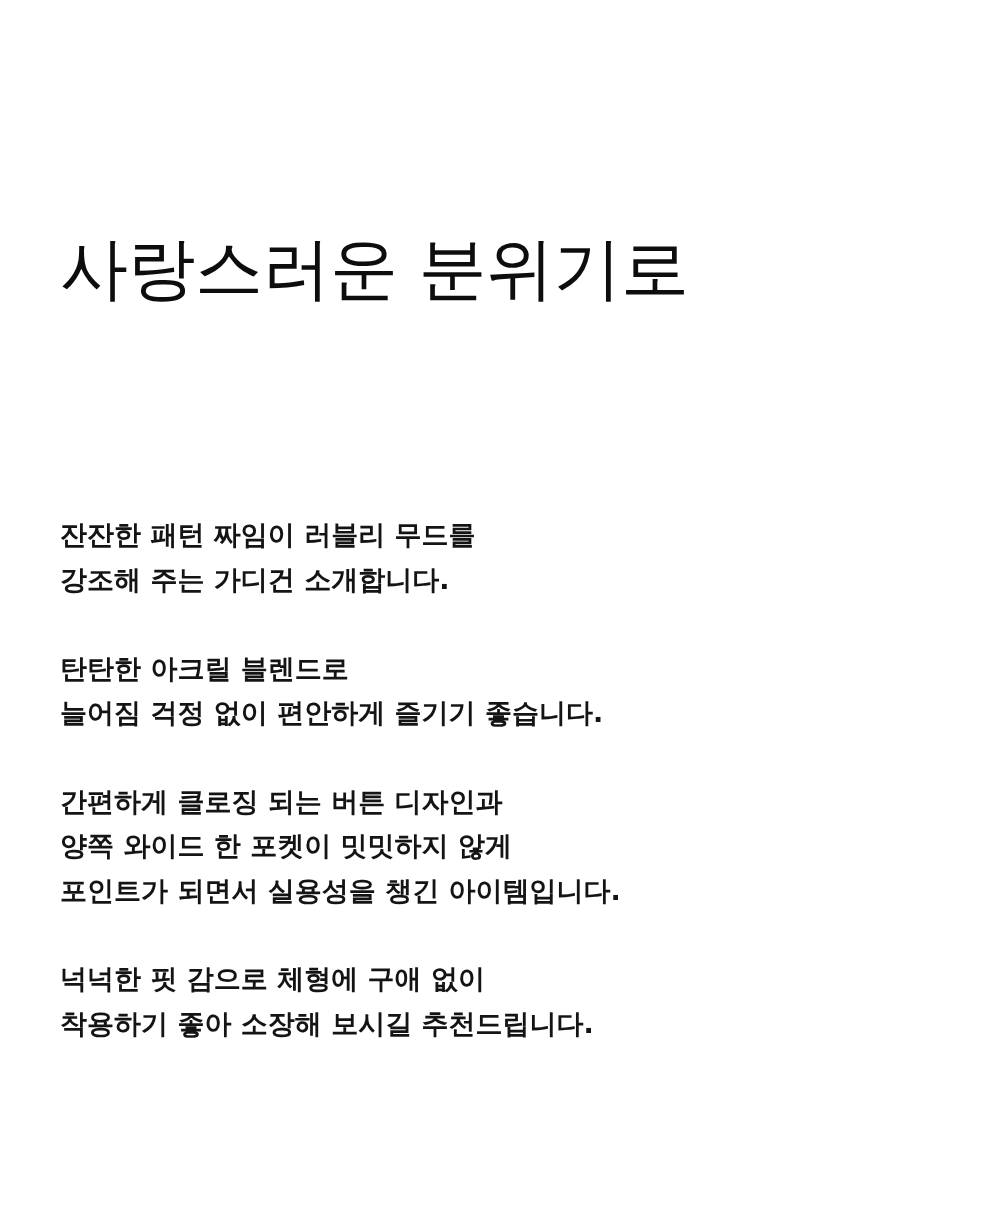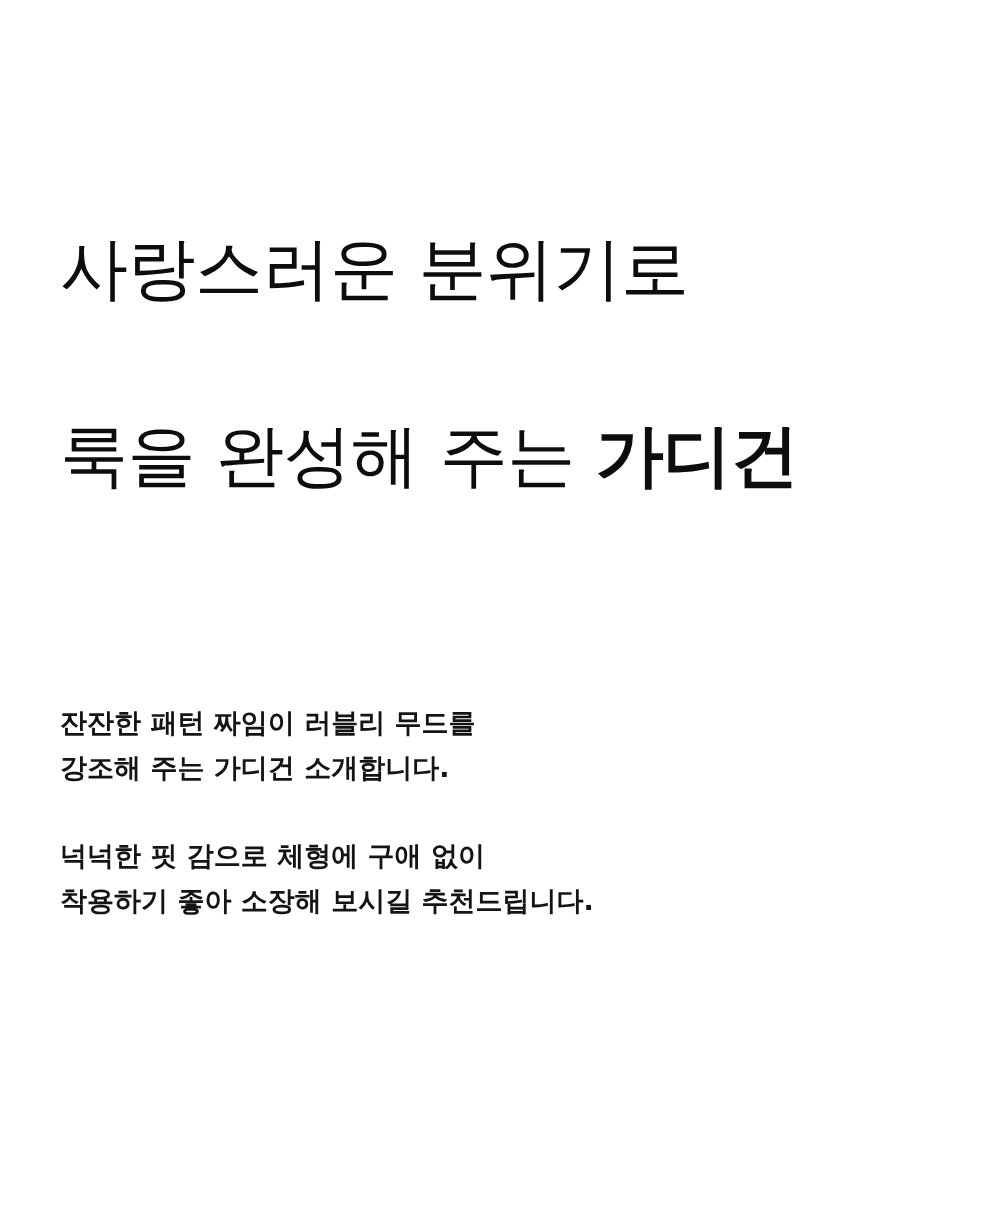--- a/index.html
+++ b/index.html
@@ -52,23 +52,27 @@
     margin-bottom: 0;
   }
 </style>
 </head>
 <body>
 
 <div class="page">
 
   <h1 class="headline">
     <span class="headline-line">사랑스러운 분위기로</span>
-    <span class="headline-line"><span>룩을 완성해 주는 </span><span class="accent">가디건</span></span>
   </h1>
 
   <div class="body-block">
     <p class="paragraph">잔잔한 패턴 짜임이 러블리 무드를
 강조해 주는 가디건 소개합니다.</p>
+    <p class="paragraph">탄탄한 아크릴 블렌드로
+늘어짐 걱정 없이 편안하게 즐기기 좋습니다.</p>
+    <p class="paragraph">간편하게 클로징 되는 버튼 디자인과
+양쪽 와이드 한 포켓이 밋밋하지 않게
+포인트가 되면서 실용성을 챙긴 아이템입니다.</p>
     <p class="paragraph">넉넉한 핏 감으로 체형에 구애 없이
 착용하기 좋아 소장해 보시길 추천드립니다.</p>
   </div>
 
 </div>
 
 </body></html>

